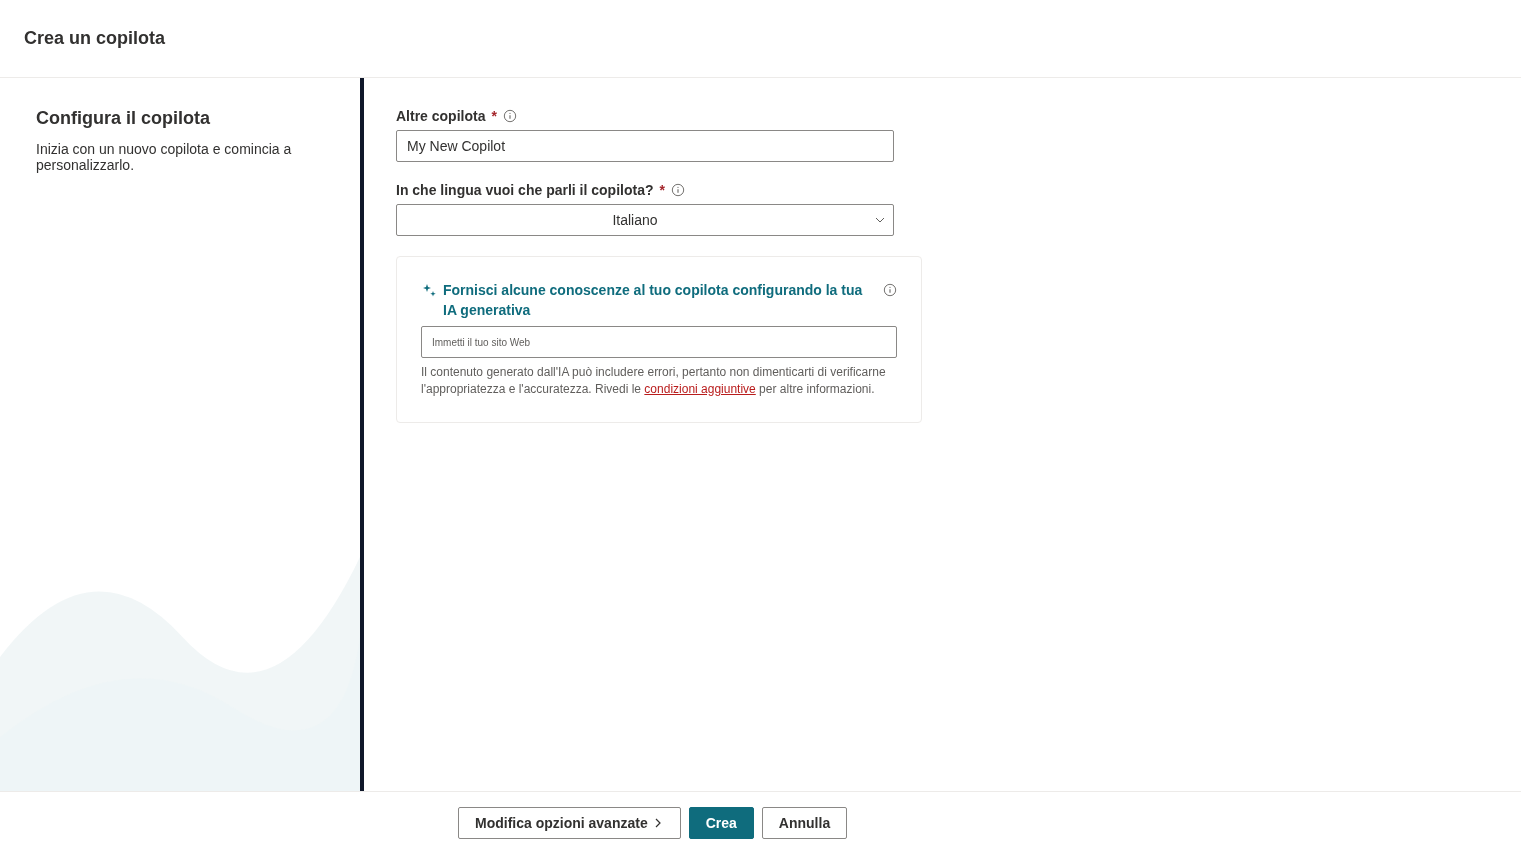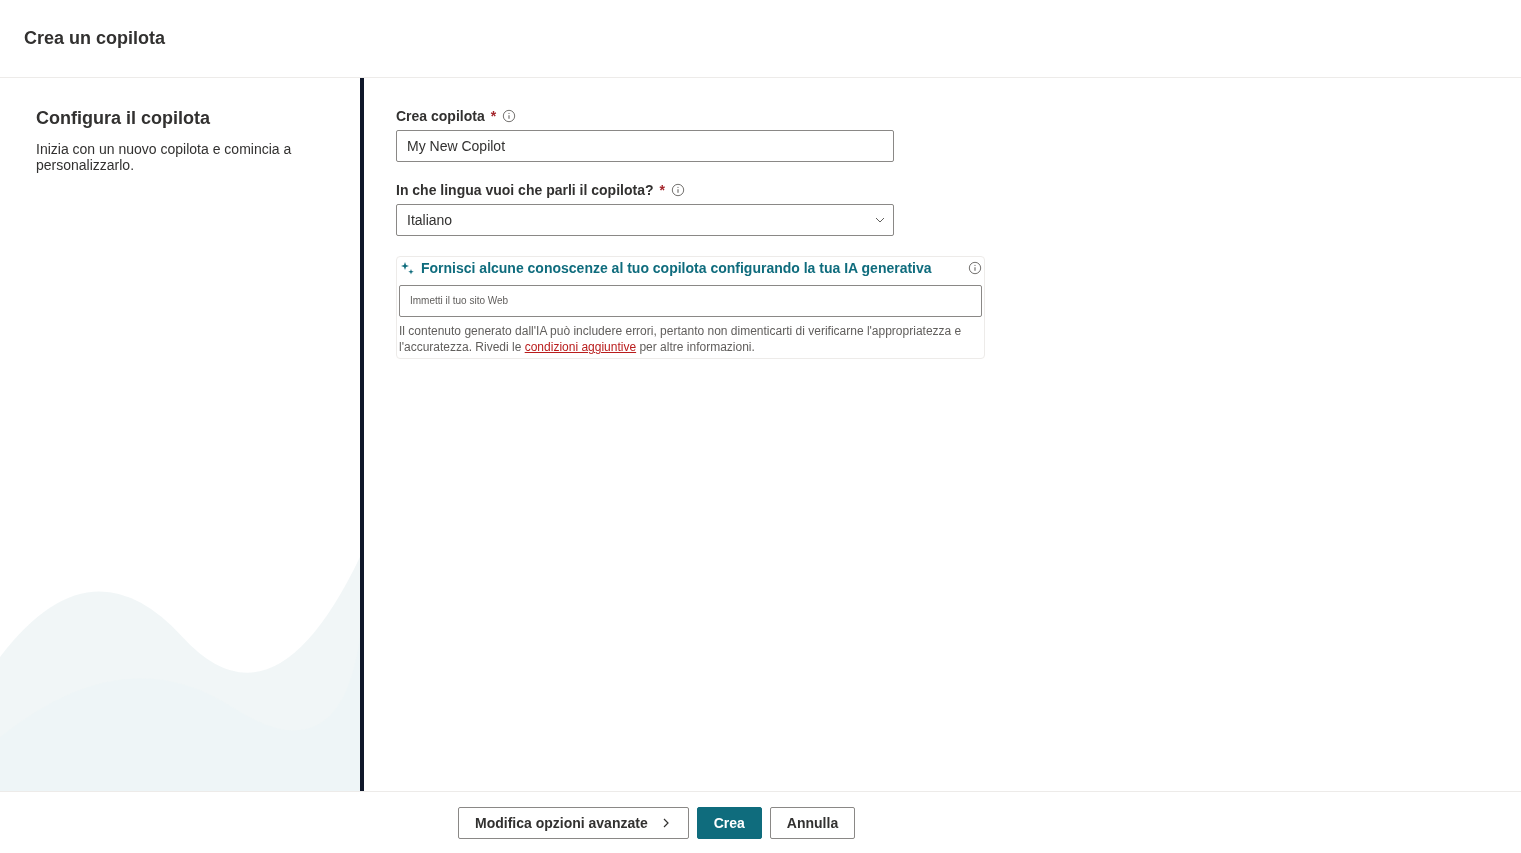--- a/index.html
+++ b/index.html
@@ -119,24 +119,24 @@
       position: absolute;
       right: 8px;
       top: 50%;
       transform: translateY(-50%);
       width: 12px;
       height: 12px;
       pointer-events: none;
       color: #605e5c;
     }
     .ai-box {
-      width: 589px;
+      width: 526px;
       border: 1px solid #edebe9;
       border-radius: 4px;
-      padding: 2px;
+      padding: 24px;
     }
     .ai-header {
       display: flex;
       align-items: flex-start;
       gap: 6px;
       margin-bottom: 6px;
     }
     .sparkle-icon {
       flex-shrink: 0;
       width: 16px;
@@ -206,21 +206,20 @@
     }
     .btn {
       height: 32px;
       padding: 0 16px;
       border-radius: 2px;
       font-size: 14px;
       font-family: inherit;
       cursor: pointer;
       display: inline-flex;
       align-items: center;
-      gap: 8px;
     }
     .btn-secondary {
       background: #fff;
       border: 1px solid #8a8886;
       color: #323130;
       font-weight: 600;
     }
     .btn-primary {
       background: #0f6c7d;
       border: 1px solid #0f6c7d;
@@ -246,21 +245,21 @@
     <div class="sidebar-desc">Inizia con un nuovo copilota e comincia a personalizzarlo.</div>
     <svg class="wave-bg" viewBox="0 0 434 360" preserveAspectRatio="none">
       <path d="M0,200 Q110,80 220,180 T434,100 L434,360 L0,360 Z" fill="#e8f0f1" opacity="0.6"></path>
       <path d="M0,280 Q150,180 280,250 T434,180 L434,360 L0,360 Z" fill="#eef5f6" opacity="0.8"></path>
     </svg>
   </div>
 
   <div class="main">
     <div class="form-group">
       <div class="form-label">
-        <span>Crea copilota</span>
+        <span>Altre copilota</span>
         <span class="asterisk">*</span>
         <span class="info-icon">
           <svg viewBox="0 0 16 16" fill="none" stroke="currentColor" stroke-width="1">
             <circle cx="8" cy="8" r="6.5"></circle>
             <line x1="8" y1="7" x2="8" y2="11" stroke-width="1.2"></line>
             <circle cx="8" cy="5" r="0.6" fill="currentColor" stroke="none"></circle>
           </svg>
         </span>
       </div>
       <input type="text" class="text-input" value="My New Copilot" style="">
@@ -272,21 +271,21 @@
         <span class="asterisk">*</span>
         <span class="info-icon">
           <svg viewBox="0 0 16 16" fill="none" stroke="currentColor" stroke-width="1">
             <circle cx="8" cy="8" r="6.5"></circle>
             <line x1="8" y1="7" x2="8" y2="11" stroke-width="1.2"></line>
             <circle cx="8" cy="5" r="0.6" fill="currentColor" stroke="none"></circle>
           </svg>
         </span>
       </div>
       <div class="select-wrap">
-        <button class="select-input" style="text-align:left;">
+        <button class="select-input" style="text-align:center;">
           <span>Italiano</span>
         </button>
         <svg class="chevron-icon" viewBox="0 0 12 12" fill="none" stroke="currentColor" stroke-width="1">
           <path d="M2 4 L6 8 L10 4"></path>
         </svg>
       </div>
     </div>
 
     <div class="ai-box">
       <div class="ai-header">

